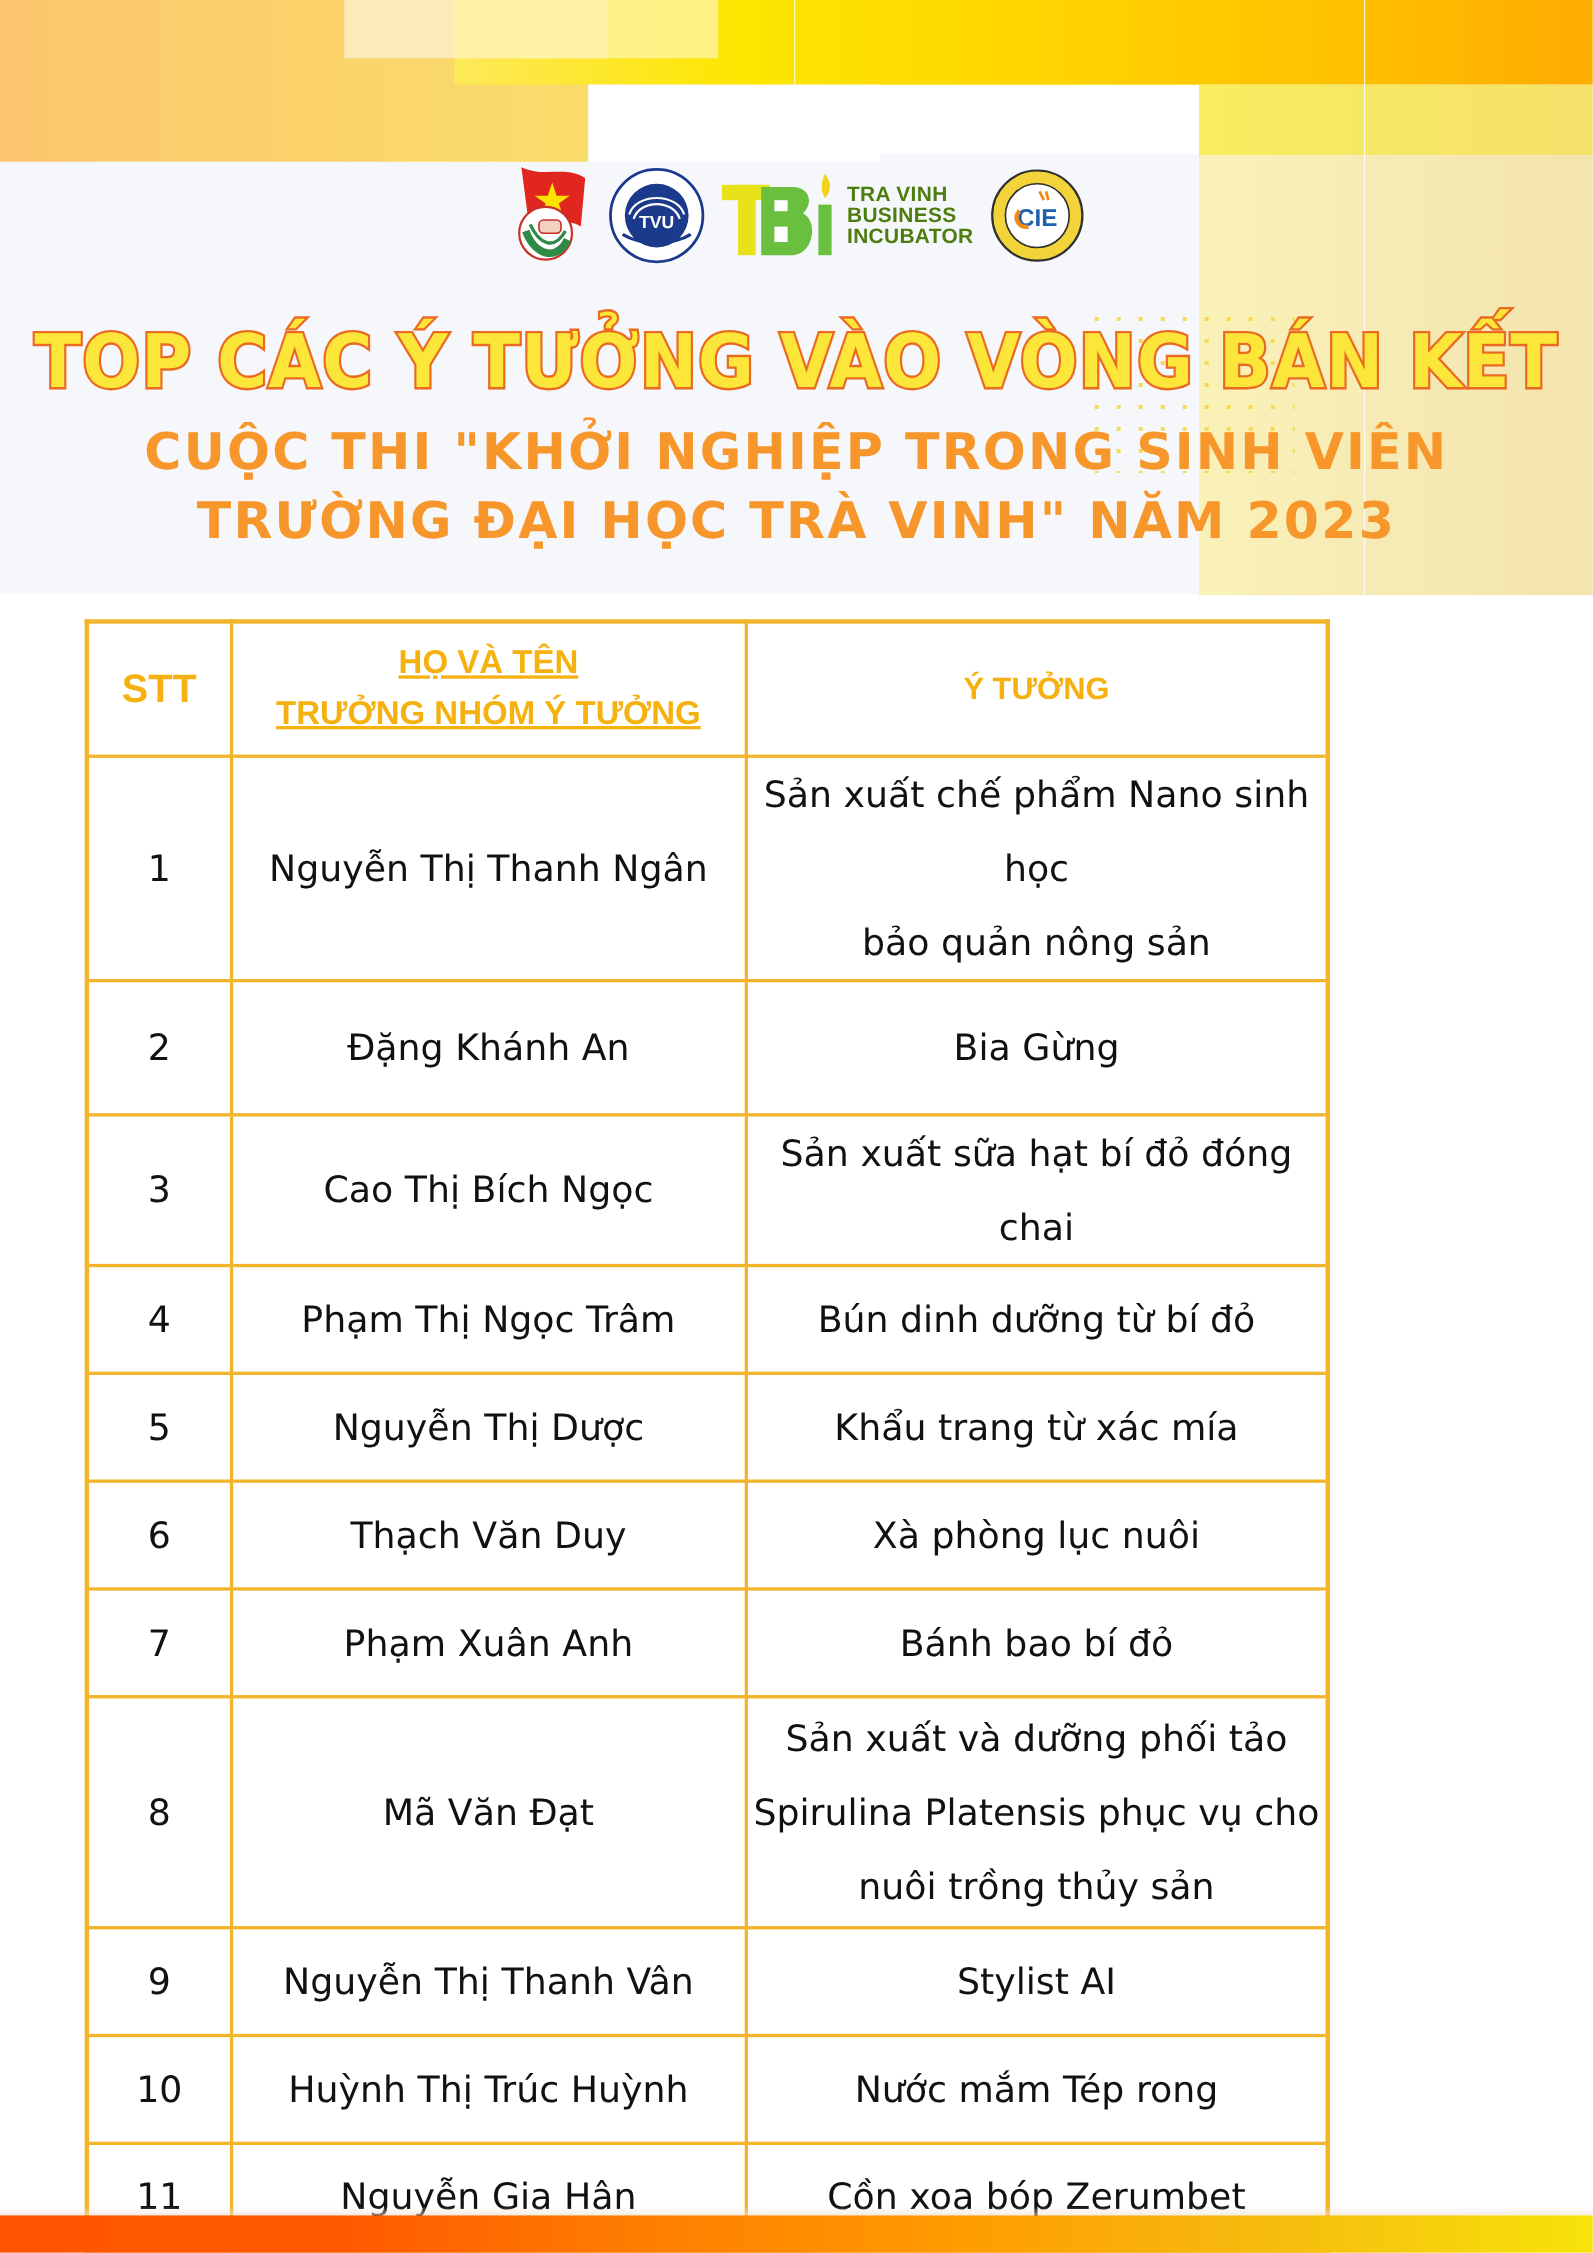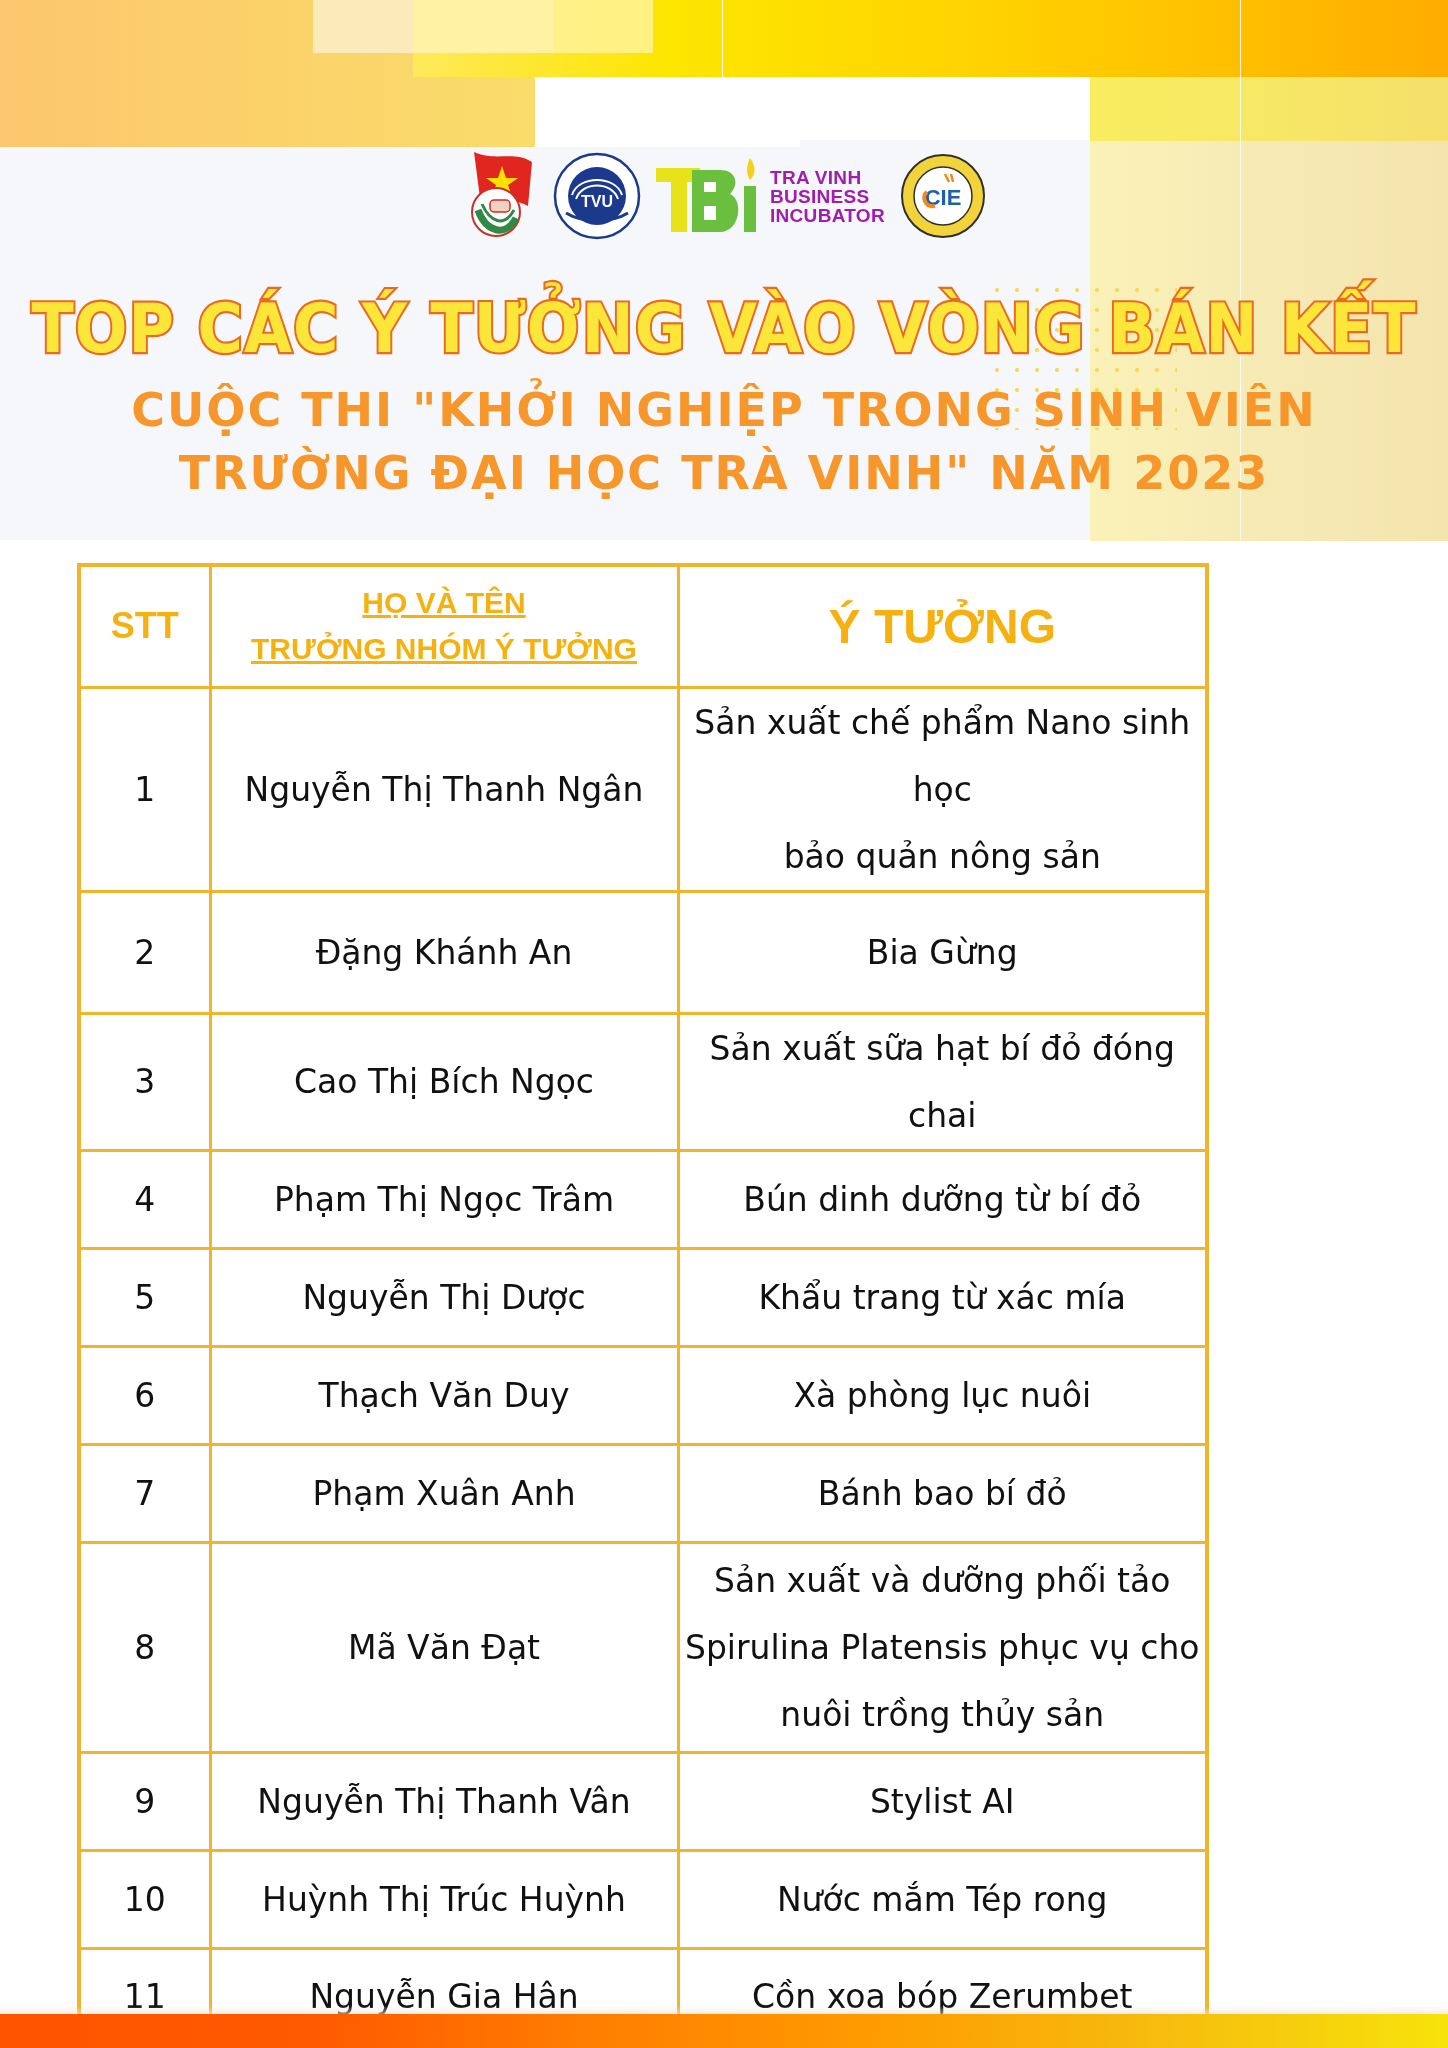--- a/index.html
+++ b/index.html
@@ -30,40 +30,40 @@
 
   .bottom-bar { position: absolute; left: 0; top: 2014px; width: 1448px; height: 34px;
     background: linear-gradient(90deg, #ff5400 0%, #ff5a00 22%, #ff7d00 40%, #ff9b00 60%, #f6bc0e 80%, #f7e30a 100%); }
   .bottom-bar-shadow { position: absolute; left: 0; top: 2006px; width: 1448px; height: 8px;
     background: linear-gradient(180deg, rgba(255,255,255,0), rgba(240,225,210,.6)); }
 
   
   .logos { position: absolute; top: 148px; left: 466px; height: 96px; display: flex; align-items: center; gap: 14px; }
   .logo { display: flex; align-items: center; }
   .tbi { display: flex; align-items: center; gap: 6px; }
-  .tbi-text { color: #a21caf; font-weight: 700; font-size: 19px; line-height: 19px; letter-spacing: .3px; }
+  .tbi-text { color: #4d7c0f; font-weight: 700; font-size: 19px; line-height: 19px; letter-spacing: .3px; }
 
   
   .title-main { position: absolute; left: 0; width: 1448px; top: 292px; text-align: center;
     font-family: "DejaVu Sans", sans-serif; font-weight: 900; font-size: 62px; letter-spacing: 1px;
     color: #fde63a; -webkit-text-stroke: 4px #ea6a22; paint-order: stroke fill;
     text-shadow: 0 0 0 #ea6a22; transform: scaleY(1.08); }
   .subtitle { position: absolute; left: 0; width: 1448px; text-align: center;
     font-family: "DejaVu Sans", sans-serif; font-weight: 700; font-size: 46px; color: #f7962a; letter-spacing: 2px; }
   .subtitle.l1 { top: 383px; }
   .subtitle.l2 { top: 446px; }
 
   
   .tbl { position: absolute; left: 77px; top: 563px; width: 1132px; border-collapse: collapse;
     border: 4px solid #f1b42a; background: #ffffff; }
   .tbl th, .tbl td { border: 3px solid #f1b42a; text-align: center; vertical-align: middle; }
   .tbl th { color: #f5b10f; font-family: "Liberation Sans", sans-serif; font-weight: 700; height: 122px; }
   .tbl th.stt { font-size: 36px; }
   .tbl th.name { font-size: 30px; line-height: 46px; text-decoration: underline; }
-  .tbl th.idea { font-size: 48px; }
+  .tbl th.idea { font-size: 28px; }
   .tbl td { font-family: "DejaVu Sans", sans-serif; color: #111111; font-size: 33px; font-weight: 400; }
   .tbl td.c-stt { width: 131px; }
   .tbl td.c-name { width: 468px; }
   .tbl td.c-idea { line-height: 67px; }
 </style>
 </head>
 <body>
 
 <div class="bg bg-light-panel"></div>
 <div class="bg bg-orange-left"></div>

